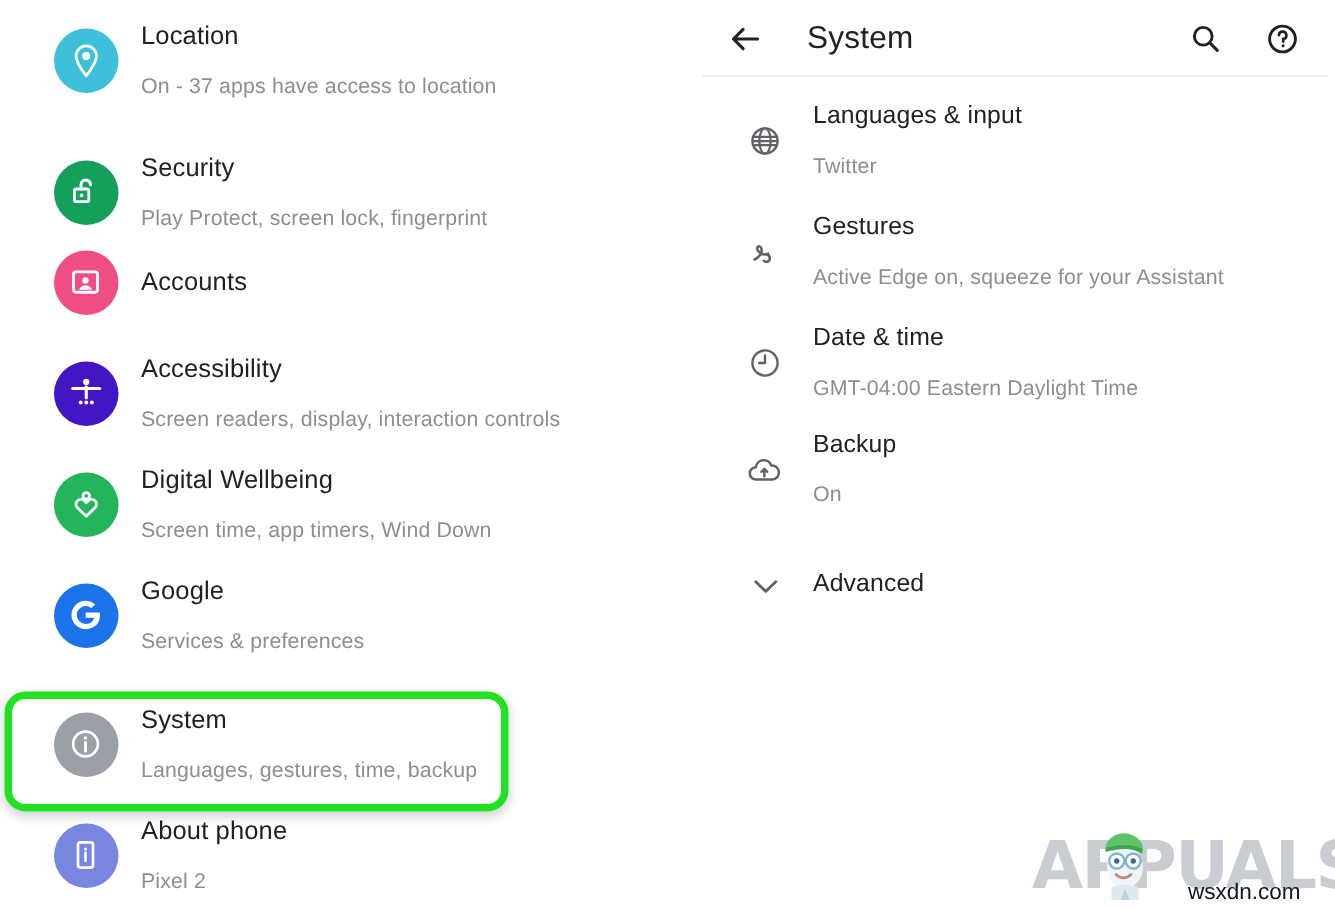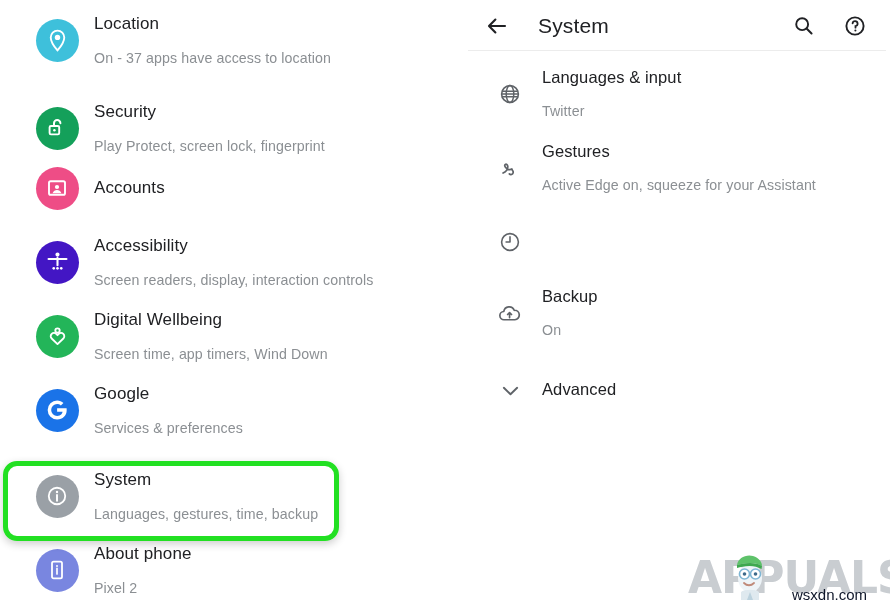--- a/index.html
+++ b/index.html
@@ -323,20 +323,24 @@
         <span class="row-sub">Active Edge on, squeeze for your Assistant</span>
       </div>
     </div>
 
     <div class="row" style="top:205px">
       <div class="row-icon">
         <svg width="24" height="24" viewBox="0 0 24 24">
           <circle cx="12" cy="12" r="8.4" fill="none" stroke="#5f6368" stroke-width="1.6"></circle>
           <path d="M12 6.9V12H8.1" fill="none" stroke="#5f6368" stroke-width="1.6" stroke-linecap="round" stroke-linejoin="round"></path>
         </svg>
+      </div>
+      <div class="row-text">
+        <span class="row-title">Date &amp; time</span>
+        <span class="row-sub">GMT-04:00 Eastern Daylight Time</span>
       </div>
     </div>
 
     <div class="row" style="top:276px">
       <div class="row-icon">
         <svg width="26" height="26" viewBox="0 0 24 24">
           <path d="M6.6 18.2a3.8 3.8 0 0 1-.3-7.6 5 5 0 0 1 9.6-1.1 3.9 3.9 0 0 1 .6 8.7z" fill="none" stroke="#5f6368" stroke-width="1.55" stroke-linejoin="round"></path>
           <path d="M11.6 16.2v-4.3M9.8 13.4l1.8-1.8 1.8 1.8" fill="none" stroke="#5f6368" stroke-width="1.55" stroke-linecap="round" stroke-linejoin="round"></path>
         </svg>
       </div>

